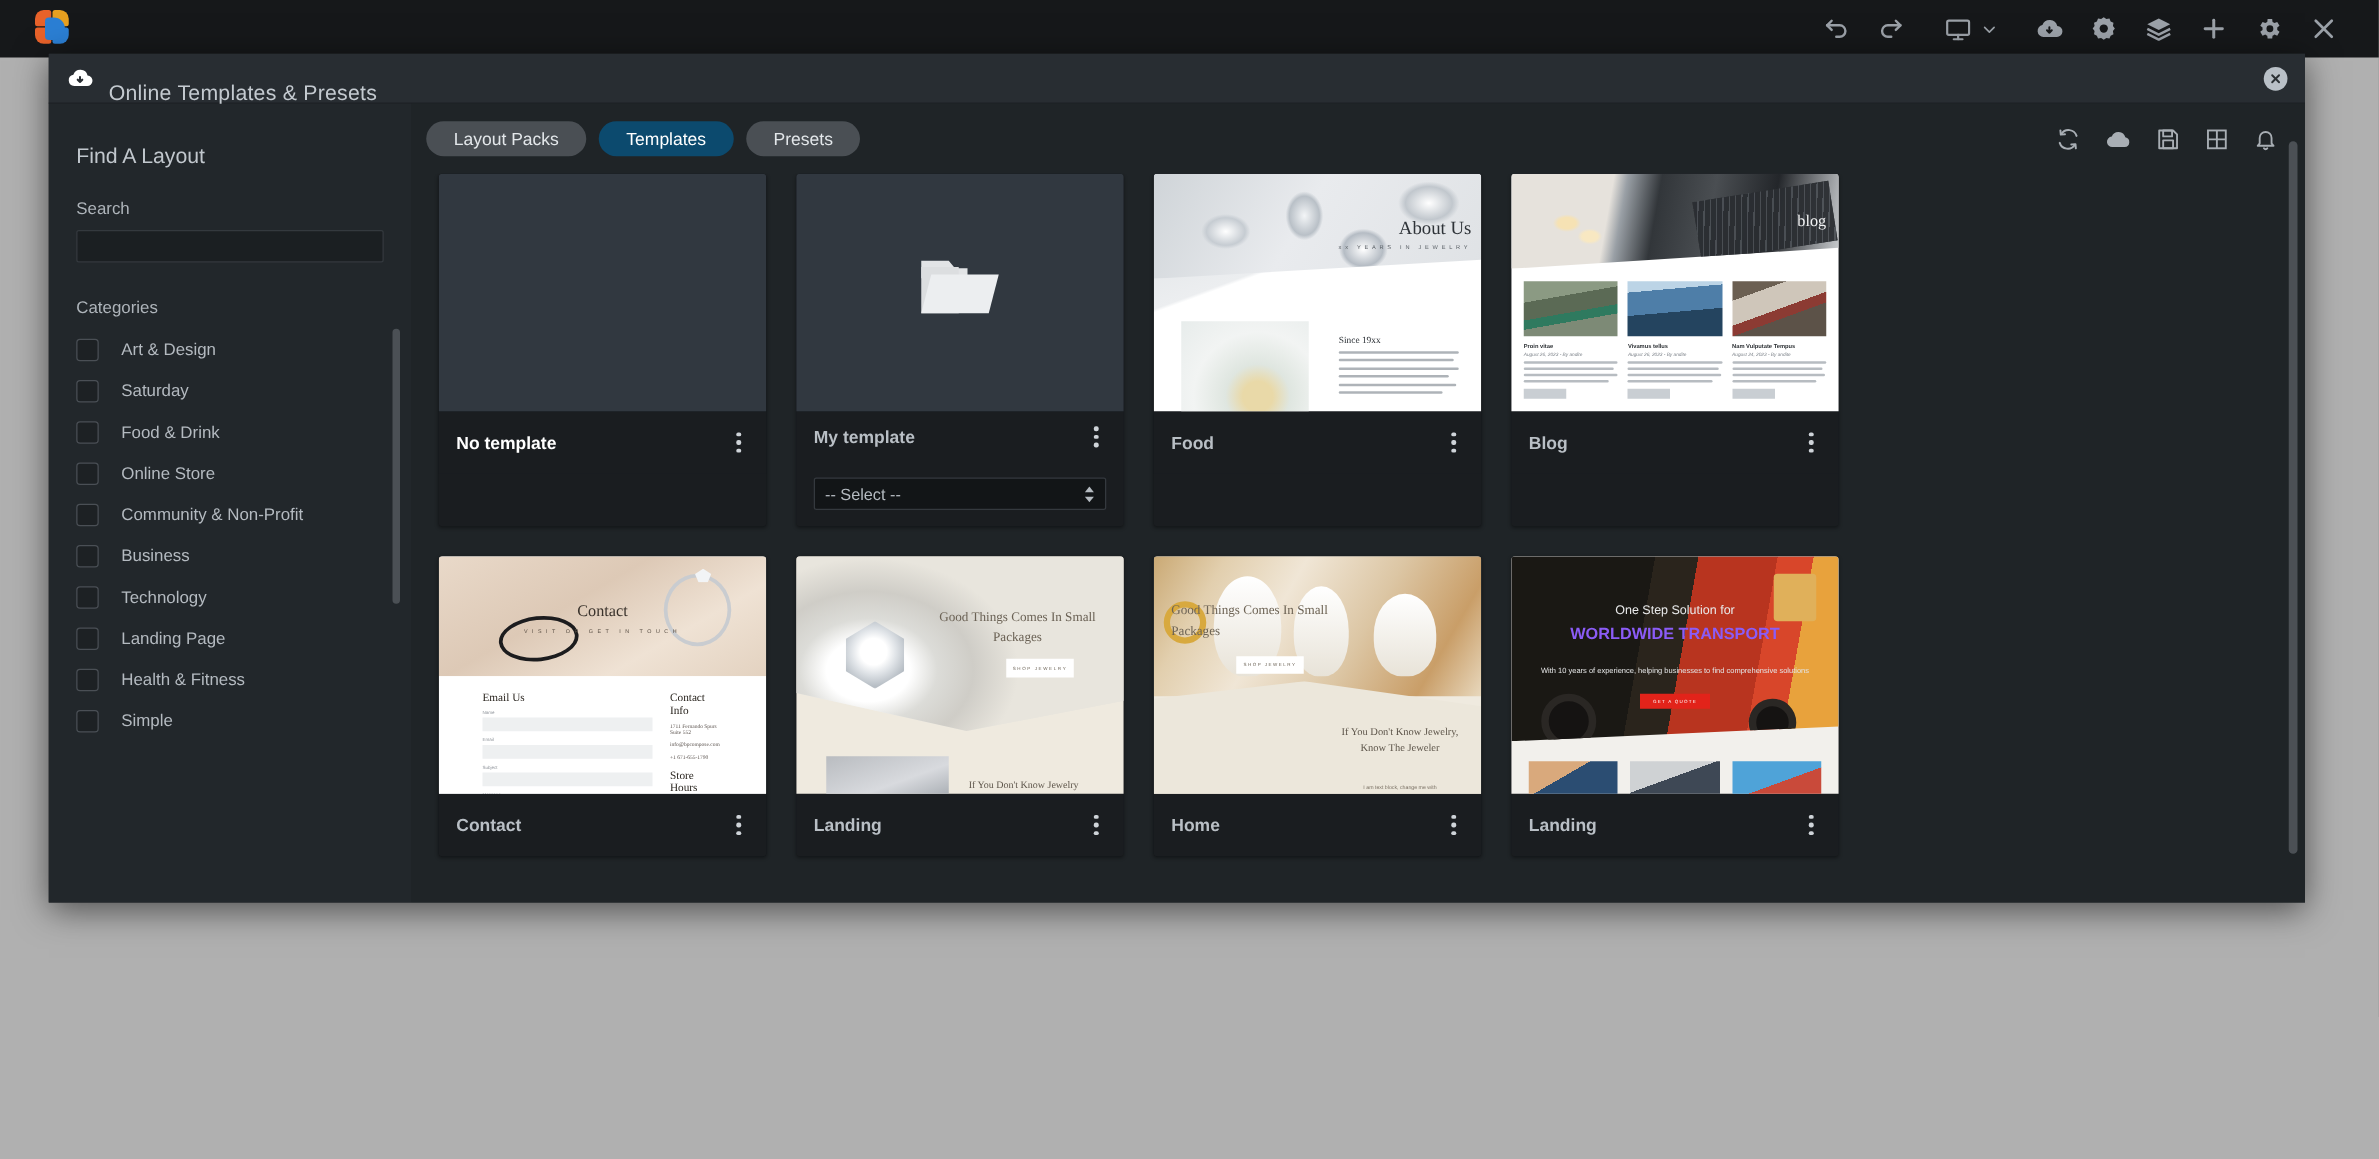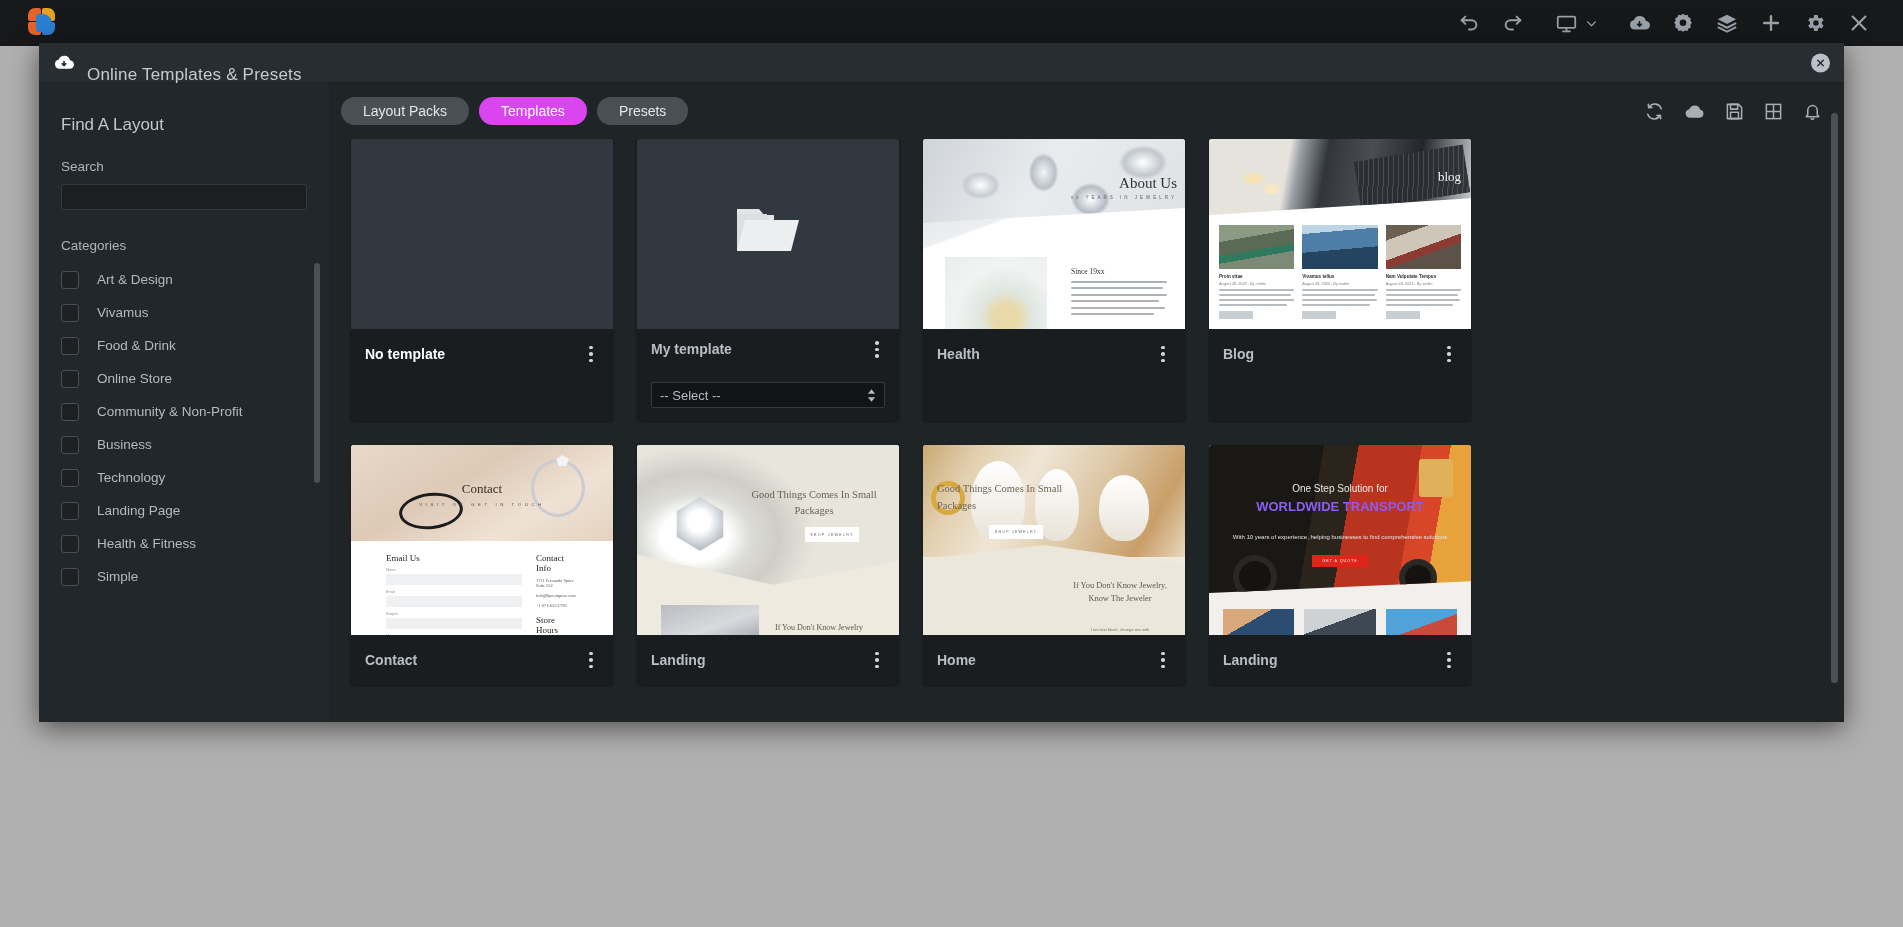--- a/index.html
+++ b/index.html
@@ -93,21 +93,21 @@
   #content-toolbar {
     height: 56px; display: flex; align-items: center; padding: 0 22px 0 12px;
   }
   #tabs { display: flex; gap: 10px; }
   .tab {
     height: 28px; padding: 0 22px; border-radius: 14px; font-size: 14px;
     display: flex; align-items: center; justify-content: center; cursor: pointer;
     background: #4a4f54; color: #e3e7ea; border: none;
     font-family: "Liberation Sans", sans-serif;
   }
-  .tab.active { background: #d946ef; color: #ffffff; }
+  .tab.active { background: #0c4a6e; color: #ffffff; }
   #toolbar-icons { margin-left: auto; display: flex; align-items: center; gap: 20px; }
   .ct-icon { color: #a8aeb4; cursor: pointer; display: flex; }
 
   #grid-wrap {
     position: absolute; left: 0; right: 0; top: 56px; bottom: 0;
     overflow: hidden; padding: 0 22px 0 12px;
   }
   #grid {
     display: grid; grid-template-columns: repeat(4, 262px); gap: 24px 24px;
     padding-left: 10px;
@@ -378,21 +378,21 @@
       <input id="search-input" type="text" value="" style="">
       <div class="side-label" id="cat-label">Categories</div>
 
       <div id="cat-list">
         <div class="cat-row">
           <span class="cat-box"></span>
           <span class="cat-text">Art &amp; Design</span>
         </div>
         <div class="cat-row">
           <span class="cat-box"></span>
-          <span class="cat-text">Vivamus</span>
+          <span class="cat-text">Saturday</span>
         </div>
         <div class="cat-row">
           <span class="cat-box"></span>
           <span class="cat-text">Food &amp; Drink</span>
         </div>
         <div class="cat-row">
           <span class="cat-box"></span>
           <span class="cat-text">Online Store</span>
         </div>
         <div class="cat-row">
@@ -522,21 +522,21 @@
                 <div class="h">Since 19xx</div>
                 <div class="l" style="width:100%"></div>
                   <div class="l" style="width:96%"></div>
                 <div class="l" style="width:100%"></div>
                   <div class="l" style="width:92%"></div>
                 <div class="l" style="width:98%"></div>
                   <div class="l" style="width:86%"></div>
               </div>
             </div>
             <div class="card-foot">
-              <span class="card-title">Health</span>
+              <span class="card-title">Food</span>
               <span class="kebab">
                   <i></i>
                   <i></i>
                   <i></i>
                 </span>
             </div>
           </div>
 
           <div class="card">
             <div class="thumb t-blog">

